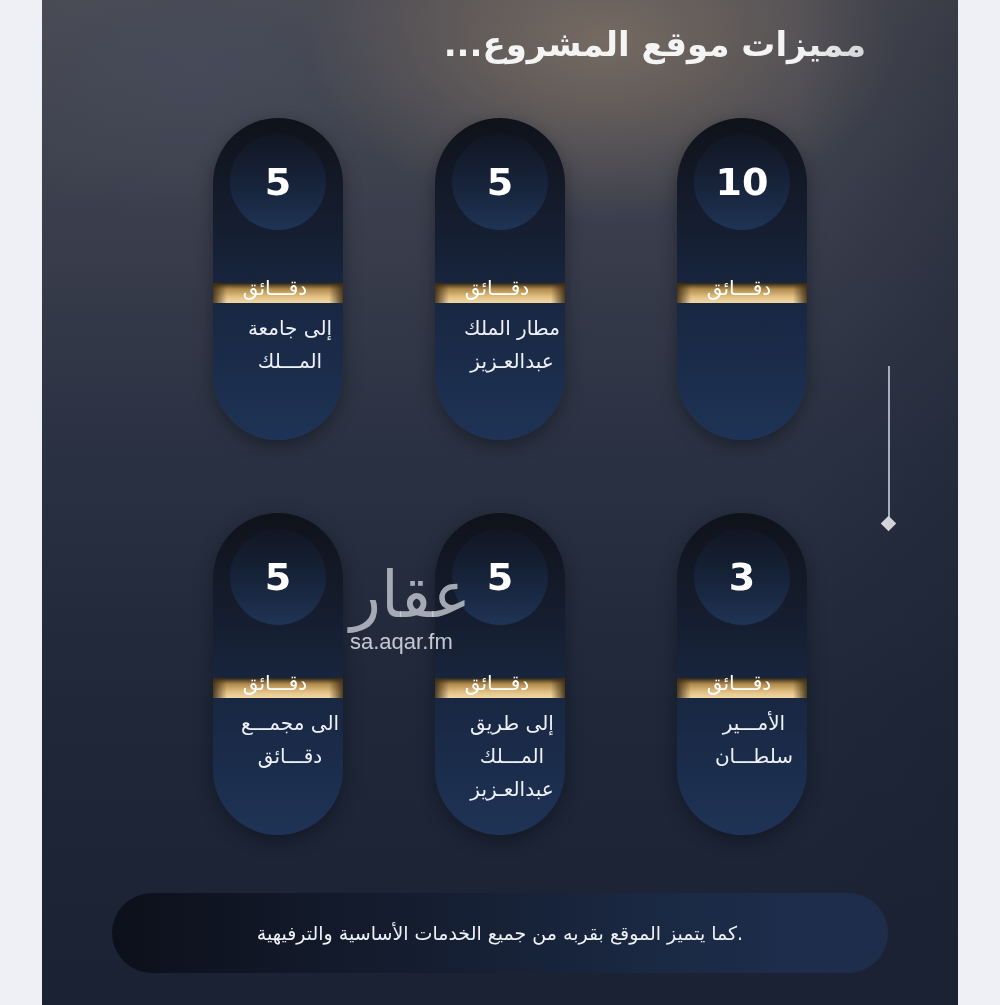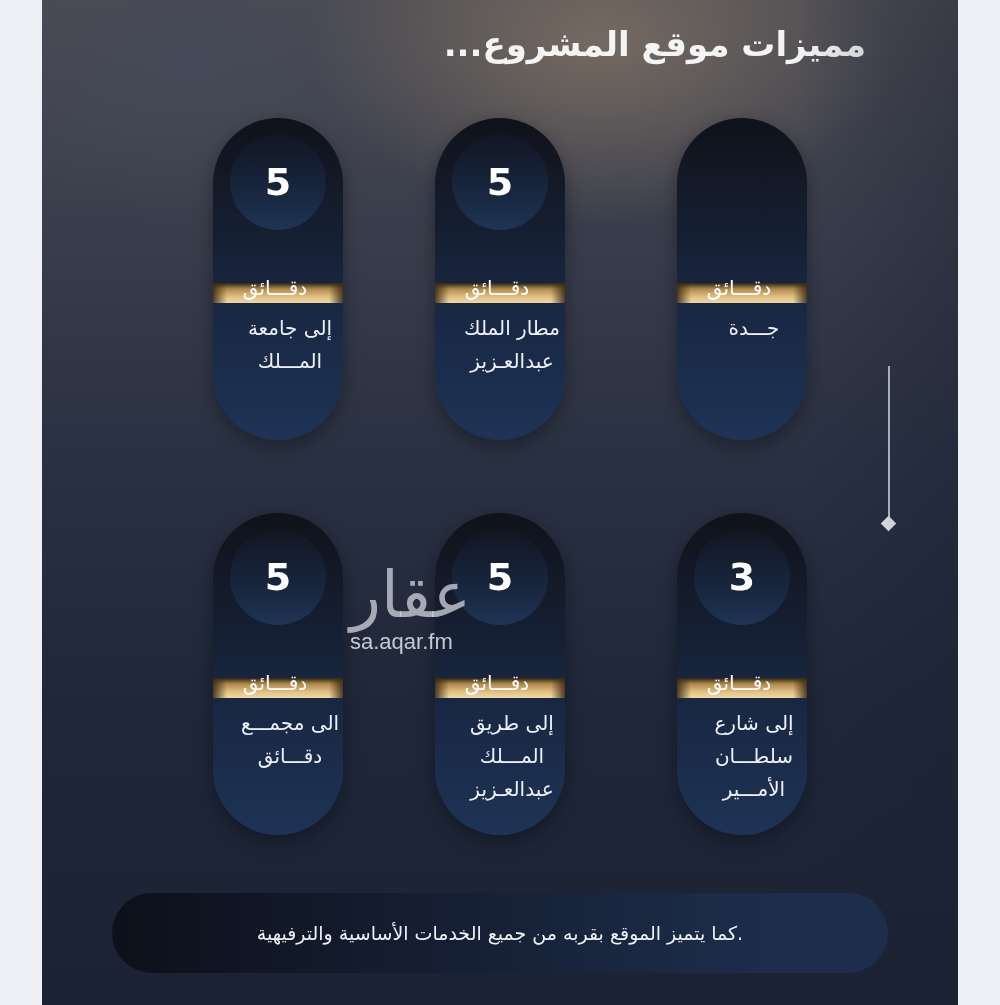--- a/index.html
+++ b/index.html
@@ -75,24 +75,26 @@
   .footer-text { color:#eef1f6; font-size:19px; direction:rtl; white-space:nowrap; }
 </style>
 </head>
 <body>
 
 <div class="poster">
 
   <div class="title">مميزات موقع  المشروع...</div>
 
   <div class="pill" style="left:635px; top:118px;">
+    <div class="circle">
+      <span class="num">10</span>
+    </div>
     <div class="band"></div>
     <div class="unit">دقـــائق</div>
     <div class="desc">
-      <div>جـــدة</div>
     </div>
   </div>
 
   <div class="pill" style="left:393px; top:118px;">
     <div class="circle">
       <span class="num">5</span>
     </div>
     <div class="band"></div>
     <div class="unit">دقـــائق</div>
     <div class="desc">
@@ -116,23 +118,22 @@
   <div class="vline"></div>
   <div class="diamond"></div>
 
   <div class="pill" style="left:635px; top:513px;">
     <div class="circle">
       <span class="num">3</span>
     </div>
     <div class="band"></div>
     <div class="unit">دقـــائق</div>
     <div class="desc">
-      <div>إلى شارع</div>
+      <div>الأمـــير</div>
       <div>سلطـــان</div>
-      <div>الأمـــير</div>
     </div>
   </div>
 
   <div class="pill" style="left:393px; top:513px;">
     <div class="circle">
       <span class="num">5</span>
     </div>
     <div class="band"></div>
     <div class="unit">دقـــائق</div>
     <div class="desc">

